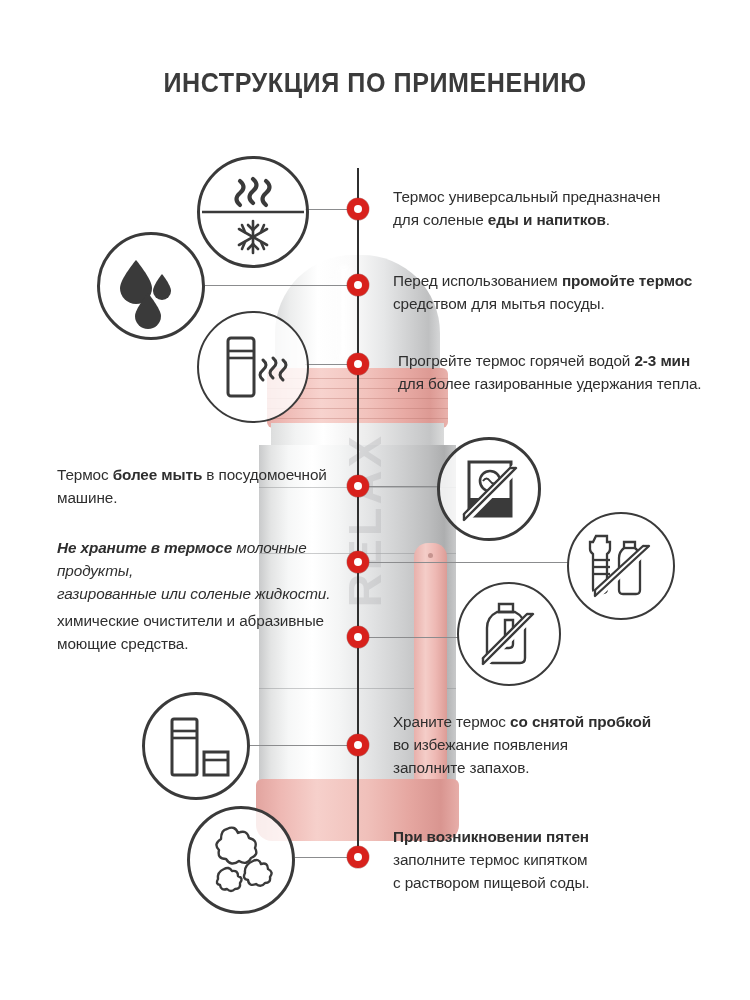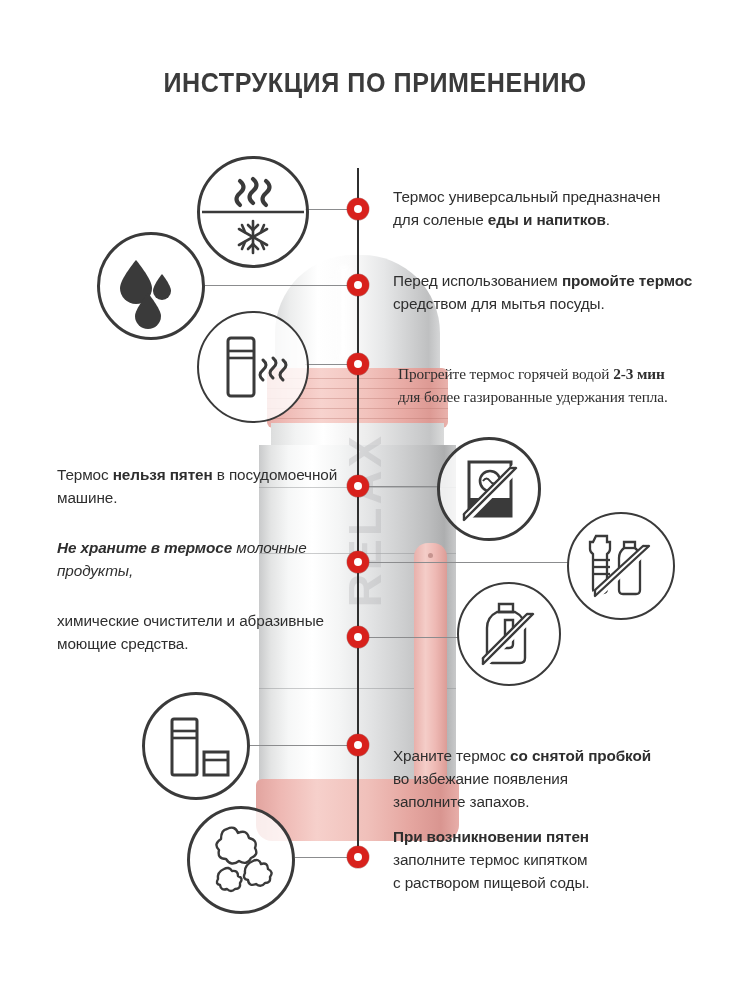--- a/index.html
+++ b/index.html
@@ -378,40 +378,41 @@
   <div class="txt right" style="left:393px; top:185px; width:300px;">
       <div><span>Термос универсальный предназначен</span></div>
       <div><span>для соленые </span><b>еды и напитков</b><span>.</span></div>
     </div>
 
   <div class="txt right" style="left:393px; top:269px; width:300px;">
       <div><span>Перед использованием </span><b>промойте термос</b></div>
       <div><span>средством для мытья посуды.</span></div>
     </div>
 
-  <div class="txt right" style="left:398px; top:362px; width:310px;font-family:Liberation Serif, serif;">
+  <div class="txt right" style="left:398px; top:349px; width:310px;">
       <div><span>Прогрейте термос горячей водой </span><b>2-3 мин</b></div>
       <div><span>для более газированные удержания тепла.</span></div>
     </div>
 
   <div class="txt" style="left:57px; top:463px; width:300px;">
-      <div><span>Термос </span><b>нельзя пятен</b><span> в посудомоечной</span></div>
+      <div><span>Термос </span><b>более мыть</b><span> в посудомоечной</span></div>
       <div><span>машине.</span></div>
     </div>
 
   <div class="txt" style="left:57px; top:536px; width:300px;font-style:italic;">
       <div><b>Не храните в термосе</b><span> молочные продукты,</span></div>
+      <div><span>газированные или соленые жидкости.</span></div>
     </div>
 
   <div class="txt" style="left:57px; top:609px; width:300px;">
       <div><span>химические очистители и абразивные</span></div>
       <div><span>моющие средства.</span></div>
     </div>
 
-  <div class="txt right" style="left:393px; top:744px; width:310px;">
+  <div class="txt right" style="left:393px; top:710px; width:310px;">
       <div><span>Храните термос </span><b>со снятой пробкой</b></div>
       <div><span>во избежание появления</span></div>
       <div><span>заполните запахов.</span></div>
     </div>
 
   <div class="txt right" style="left:393px; top:825px; width:310px;">
       <div><b>При возникновении пятен</b></div>
       <div><span>заполните термос кипятком</span></div>
       <div><span>с раствором пищевой соды.</span></div>
     </div>

